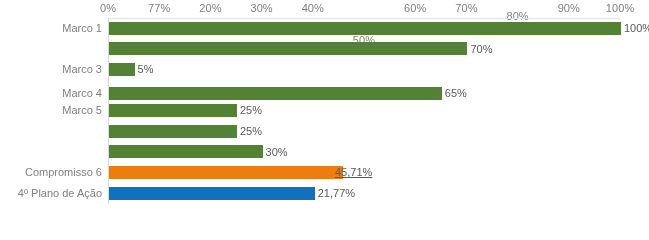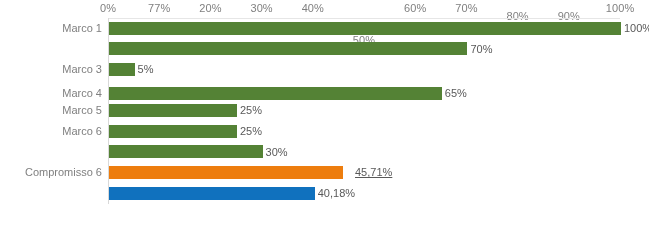--- a/index.html
+++ b/index.html
@@ -99,21 +99,21 @@
   <div class="axis-top">
       <div class="tick-label" style="left: 108px;">0%</div>
       <div class="tick-label" style="left: 159.2px;">77%</div>
       <div class="tick-label" style="left: 210.4px;">20%</div>
       <div class="tick-label" style="left: 261.6px;">30%</div>
       <div class="tick-label" style="left: 312.8px;">40%</div>
       <div class="tick-label" style="left: 364px; margin-top: 32px;">50%</div>
       <div class="tick-label" style="left: 415.2px;">60%</div>
       <div class="tick-label" style="left: 466.4px;">70%</div>
       <div class="tick-label" style="left: 517.6px; margin-top: 8px;">80%</div>
-      <div class="tick-label" style="left: 568.8px; margin-top: 8px;">90%</div>
+      <div class="tick-label" style="left: 568.8px;">90%</div>
       <div class="tick-label" style="left: 620px;">100%</div>
     </div>
 
   <div class="plot"></div>
   <div class="axis-line"></div>
 
   <div id="rows">
       <div class="row" style="top: 18px; padding-left: 26px;">
         <div class="row-label">Marco 1</div>
         <div class="bar green" style="width: 512px; background: rgb(84, 130, 53);"></div>
@@ -132,32 +132,32 @@
         <div class="row-label">Marco 4</div>
         <div class="bar green" style="width: 332.8px; background: rgb(84, 130, 53);"></div>
         <div class="val-label" style="left: 444.8px;">65%</div>
       </div>
       <div class="row" style="top: 100.4px;">
         <div class="row-label">Marco 5</div>
         <div class="bar green" style="width: 128px; background: rgb(84, 130, 53);"></div>
         <div class="val-label" style="left: 240px;">25%</div>
       </div>
       <div class="row" style="top: 121px;">
-        <div class="row-label">Marco 6</div>
         <div class="bar green" style="width: 128px; background: rgb(84, 130, 53);"></div>
         <div class="val-label" style="left: 240px;">25%</div>
       </div>
       <div class="row" style="top: 141.6px;">
         <div class="bar green" style="width: 153.6px; background: rgb(84, 130, 53);"></div>
         <div class="val-label" style="left: 265.6px;">30%</div>
       </div>
       <div class="row" style="top: 162.2px;">
         <div class="row-label">Compromisso 6</div>
         <div class="bar orange" style="width: 234.035px; background: rgb(237, 125, 14);"></div>
-        <div class="val-label" style="left: 355px; text-decoration: underline;">45,71%</div>
+        <div class="val-label" style="left: 335px; text-decoration: underline;">45,71%</div>
       </div>
       <div class="row" style="top: 182.8px;">
+        <div class="row-label">4º Plano de Ação</div>
         <div class="bar blue" style="width: 205.722px; background: rgb(16, 113, 190);"></div>
-        <div class="val-label" style="left: 317.722px;">40,18%</div>
+        <div class="val-label" style="left: 317.722px;">21,77%</div>
       </div>
     </div>
 
 </div>
 
 </body></html>

